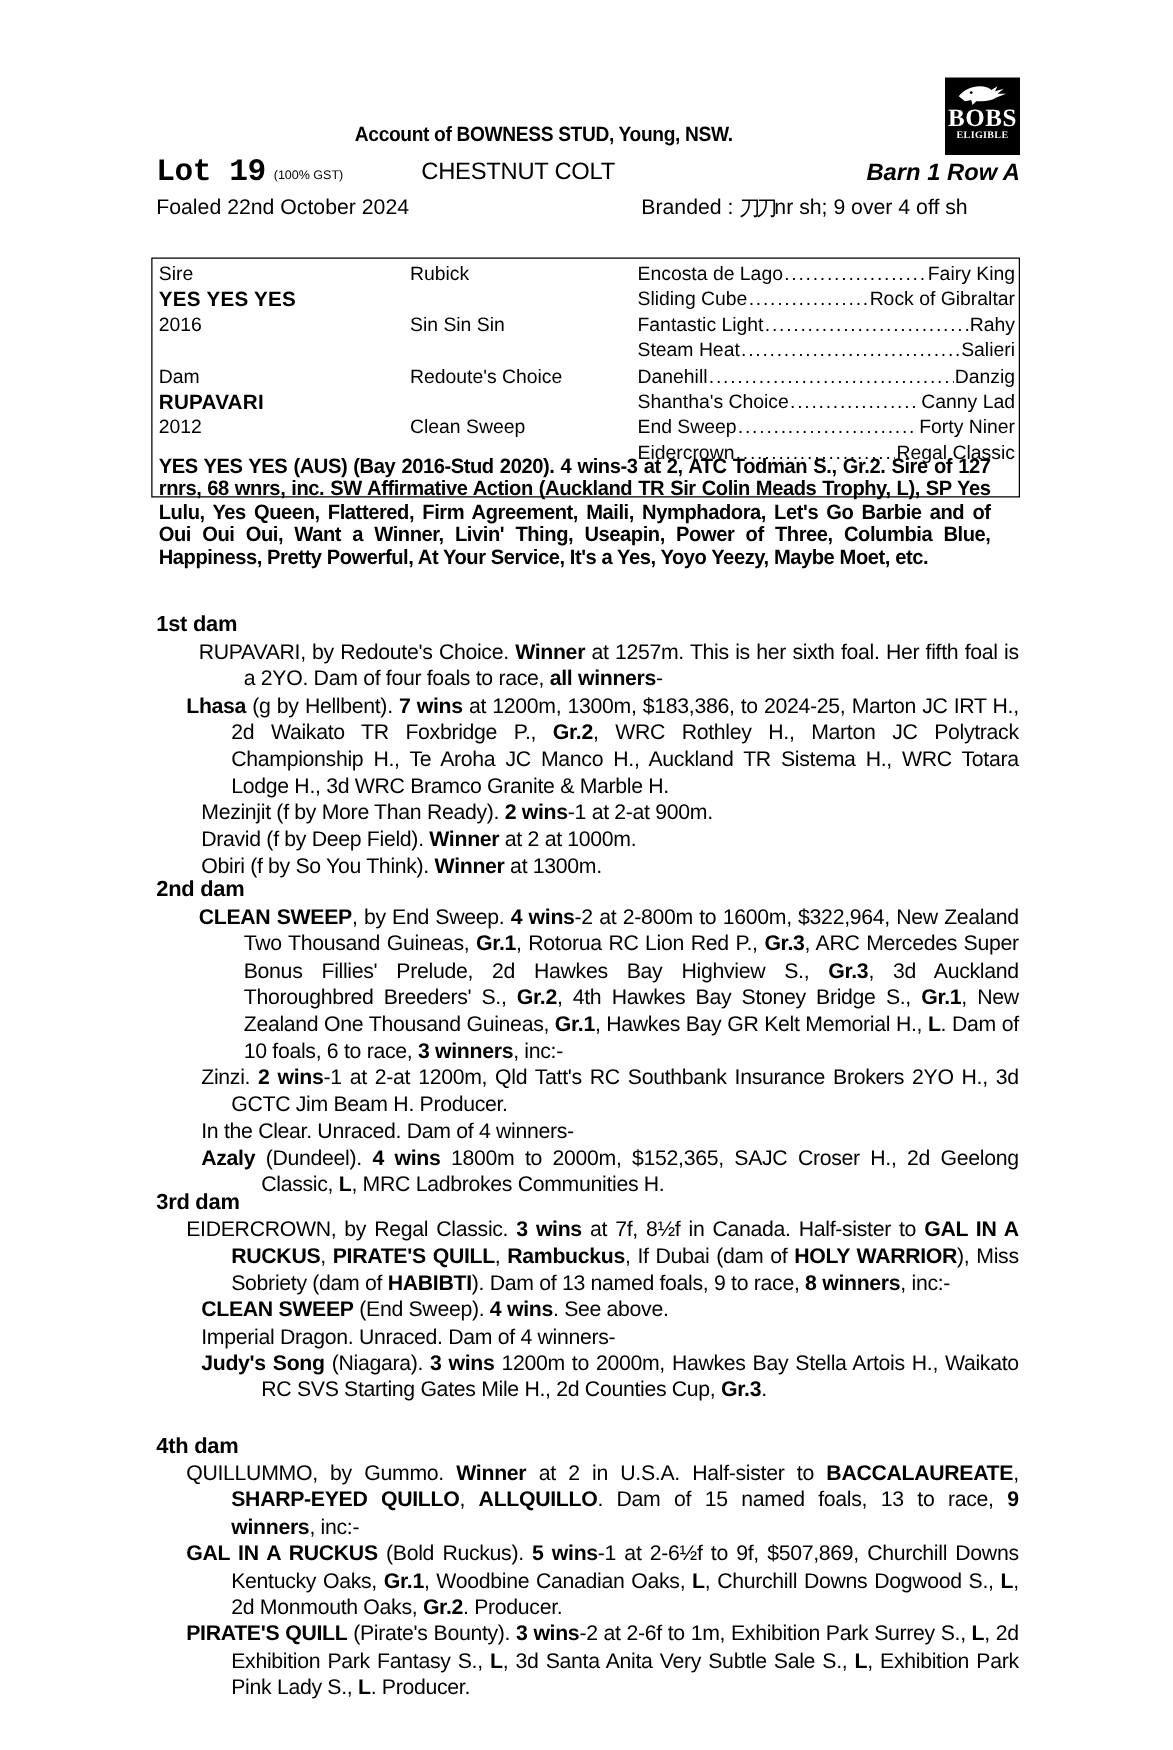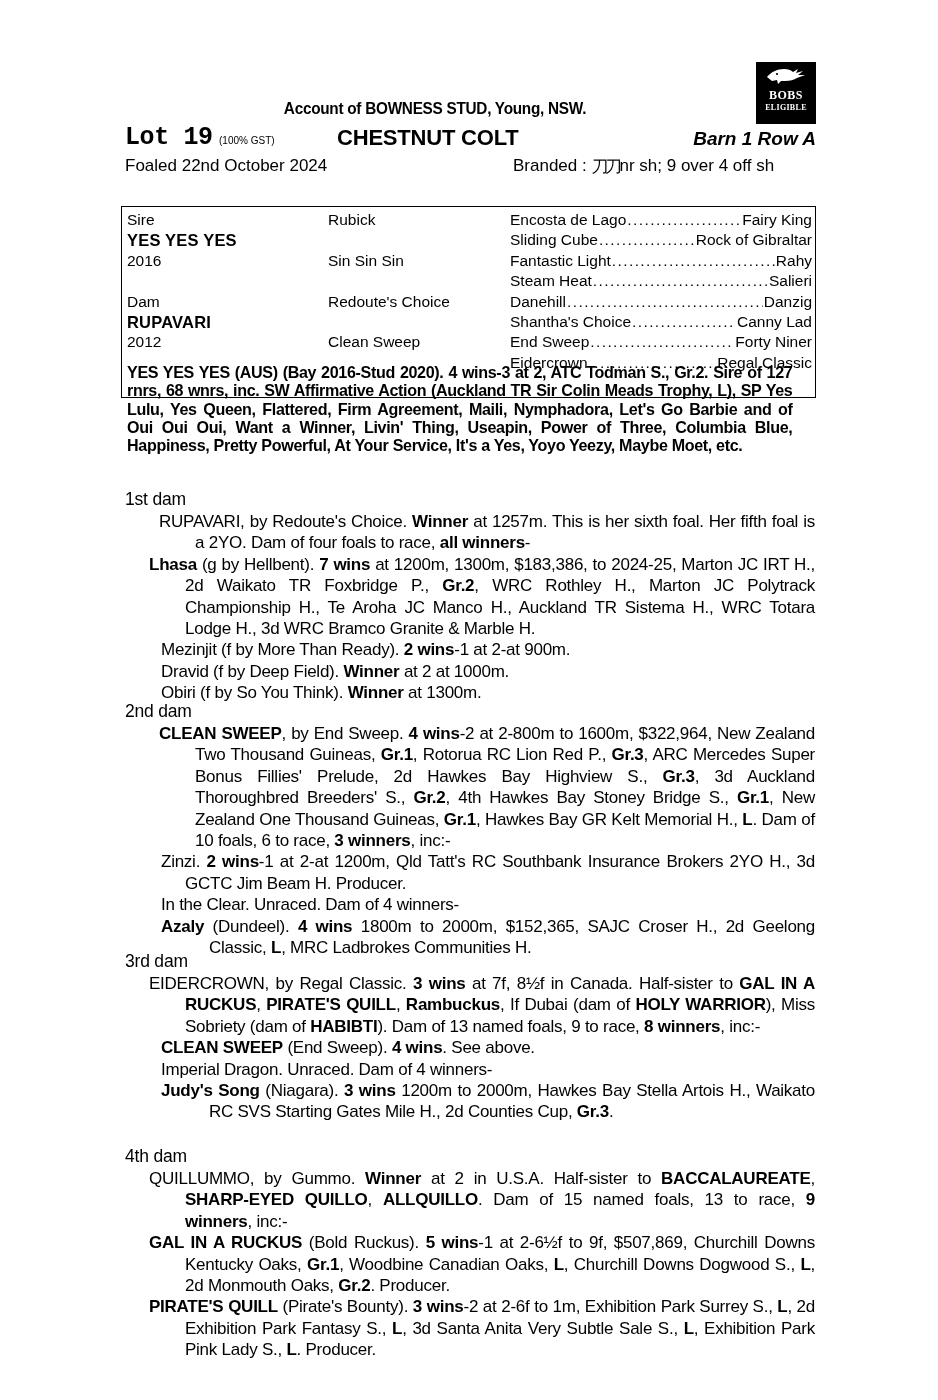--- a/index.html
+++ b/index.html
@@ -35,21 +35,21 @@
     align-items: center;
     justify-content: flex-start;
     padding-top: 4px;
     box-sizing: border-box;
   }
   .bobs-logo svg { display: block; }
   .bobs-word {
     color: #ffffff;
     font-family: "Liberation Serif", serif;
     font-weight: bold;
-    font-size: 12px;
+    font-size: 20px;
     line-height: 16px;
     letter-spacing: 0.5px;
     margin-top: 1px;
   }
   .bobs-sub {
     color: #ffffff;
     font-family: "Liberation Serif", serif;
     font-weight: bold;
     font-size: 8px;
     line-height: 9px;
@@ -92,22 +92,22 @@
   .gst {
     position: absolute;
     left: 94px; top: 7px;
     font-size: 10px;
     line-height: 20px;
     white-space: nowrap;
   }
   .colour-sex {
     position: absolute;
     left: 212px; top: 0;
-    font-weight: bold;
-    font-size: 22px;
+    font-weight: normal;
+    font-size: 19px;
     line-height: 28px;
     letter-spacing: -0.2px;
     white-space: nowrap;
   }
   .barn {
     position: absolute;
     right: 0; top: 3px;
     font-weight: bold;
     font-size: 19px;
     line-height: 24px;
@@ -200,21 +200,21 @@
     line-height: 18.3px;
     text-align: justify;
     letter-spacing: -0.35px;
     transform: scaleX(0.97);
     transform-origin: left top;
   }
 
   
   .body-block { position: absolute; left: 125px; width: 690px; }
   .dam-head {
-    font-weight: normal;
+    font-weight: bold;
     font-size: 17.5px;
     line-height: 23px;
     letter-spacing: -0.2px;
   }
   .p {
     font-size: 17px;
     line-height: 21.4px;
     text-align: justify;
     text-justify: inter-word;
     letter-spacing: -0.25px;

